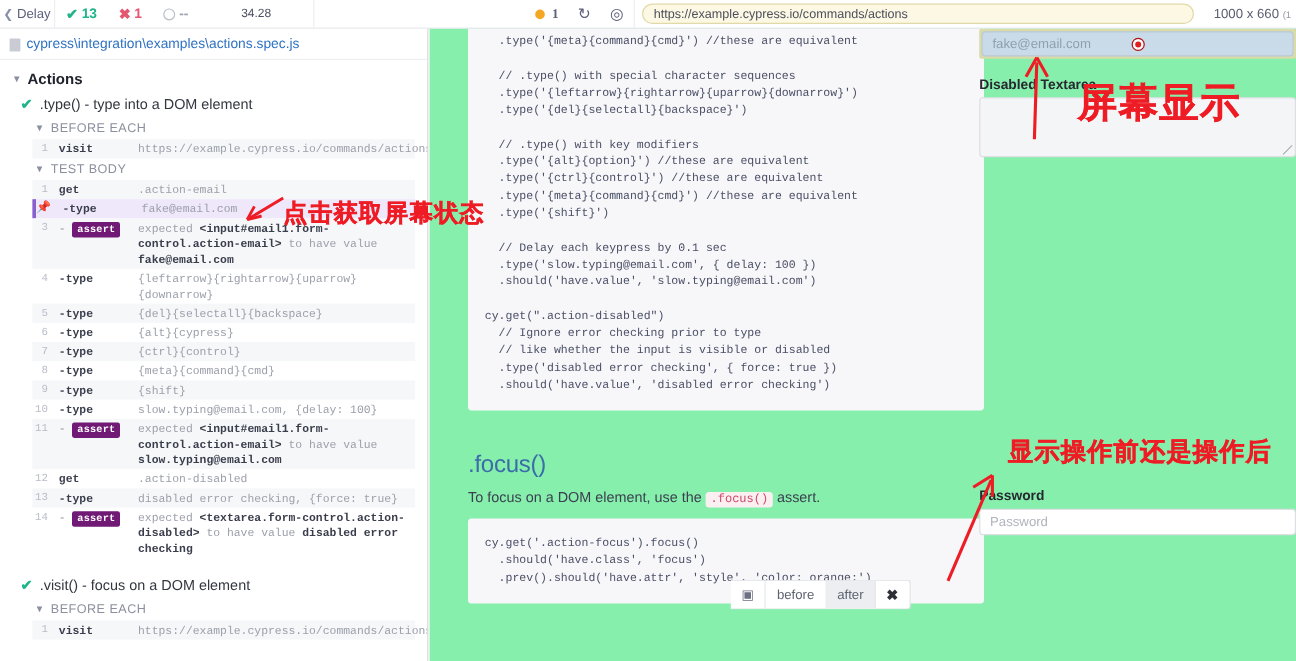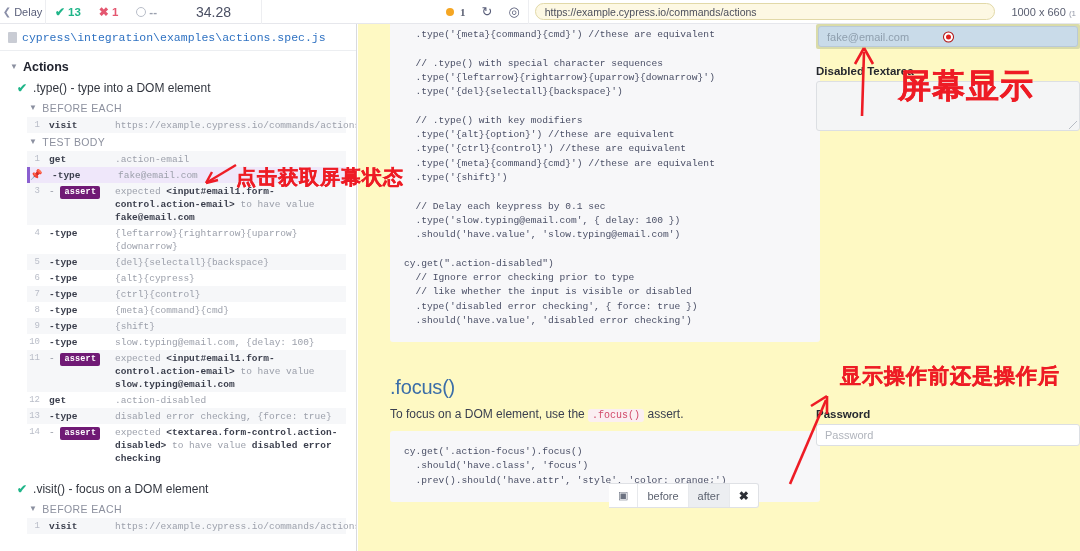--- a/index.html
+++ b/index.html
@@ -29,21 +29,21 @@
   .stat { font-size: 11.5px; font-weight: 600; gap: 3px; padding: 0 9px; border-right: none;}
   .stat.pass { color: #1fb589; }
   .stat.fail { color: #e45770; }
   .stat.pend { color: #9aa0ae; }
   .ico-check { color: #1fb589; font-size: 12px; font-weight: 700; }
   .ico-x { color: #e45770; font-size: 12px; font-weight: 700; }
   .ico-circ {
     width: 10px; height: 10px; border-radius: 50%;
     border: 1.6px solid #b9bec9; display: inline-block;
   }
-  .tb-time { width: 96px; font-size: 14px; color: #4a4f63; justify-content: center; }
+  .tb-time { width: 96px; font-size: 10px; color: #4a4f63; justify-content: center; }
   .tb-gap { flex: 0 0 176px; border-right: none; }
   .dot-orange { width: 8px; height: 8px; border-radius: 50%; background: #f5a623; display:inline-block;}
   .tb-i { font-size: 11px; color: #5d6274; font-weight: 600; font-family: "Liberation Serif", serif;}
   .tb-reload { font-size: 13px; color: #5a5f7a; }
   .tb-sel { font-size: 13px; color: #5a5f7a; }
   .url-wrap { flex: 1; display: flex; align-items: center; padding: 0 6px; border-right: none;}
   .url-bar {
     flex: 1; height: 17px; border: 1px solid #e2d9a8; border-radius: 9px;
     background: #fdf8e3; display: flex; align-items: center;
     padding: 0 9px; font-size: 10.5px; color: #4c4f5c;
@@ -58,21 +58,21 @@
     background: #fff; border-right: 1px solid #d8dade; overflow: hidden;
   }
   .spec-head {
     display: flex; align-items: center; gap: 5px;
     padding: 7px 8px 6px 8px; border-bottom: 1px solid #eceef1;
   }
   .file-ico {
     width: 9px; height: 11px; background: #c9ccd4; border-radius: 1px;
     position: relative; flex: 0 0 auto;
   }
-  .spec-path { color: #2f72c2; font-size: 11.5px; font-family: Liberation Mono, monospace; }
+  .spec-path { color: #2f72c2; font-size: 11.5px; }
 
   .suite { padding: 6px 0 0 0; }
   .suite-title {
     display: flex; align-items: center; gap: 5px;
     padding: 3px 0 3px 10px; font-weight: bold; font-size: 12.5px; color: #20232e;
   }
   .tri { color: #8b90a0; font-size: 8px; line-height: 1; }
   .test-title {
     display: flex; align-items: center; gap: 6px;
     padding: 4px 0 4px 17px; font-size: 12px; color: #32363f;
@@ -104,21 +104,21 @@
     background: #701a75; color: #fff; font-weight: bold; border-radius: 2px;
     padding: 0px 4px; font-size: 8.5px; letter-spacing: .2px; display: inline-block;
   }
   .cmd-msg { flex: 1; color: #9ca0ab; word-wrap: break-word; }
   .cmd-msg b { color: #3a3e4c; }
   .cmd-msg .el { color: #3a3e4c; font-weight: bold; }
 
   
   .app-area {
     position: absolute; top: 24px; left: 358px; width: 722px; height: 527px;
-    background: #fef9c3; overflow: hidden;
+    background: #86efac; overflow: hidden;
   }
   .doc-col {
     position: absolute; left: 32px; top: 0; width: 430px;
   }
   .code-block {
     background: #f7f7f9; border-radius: 3px;
     font-family: "Liberation Mono", monospace; font-size: 9.6px;
     line-height: 14.3px; color: #4a4f66; padding: 8px 14px 10px 14px;
     white-space: pre;
   }

